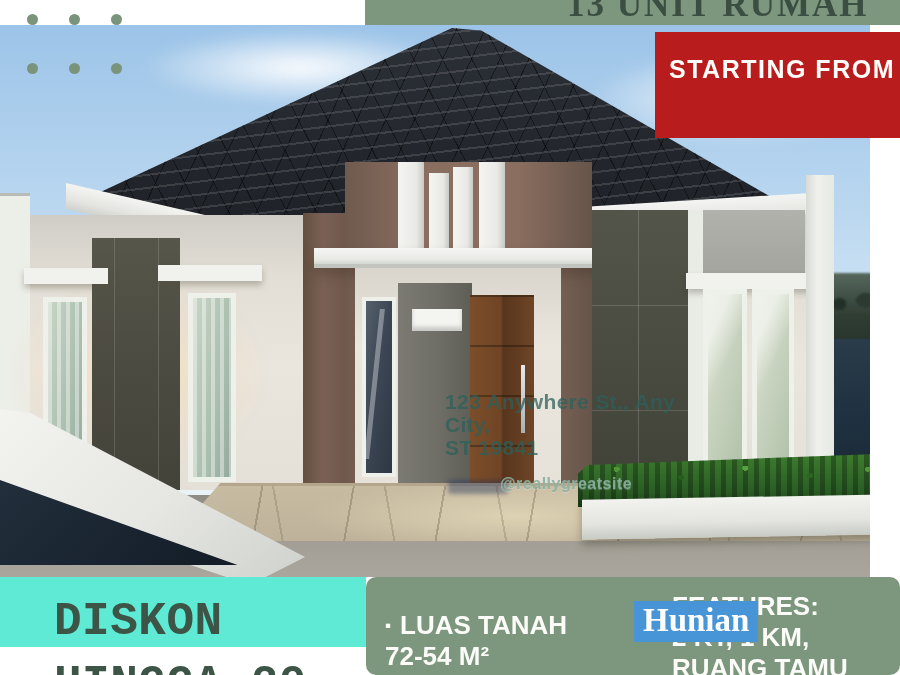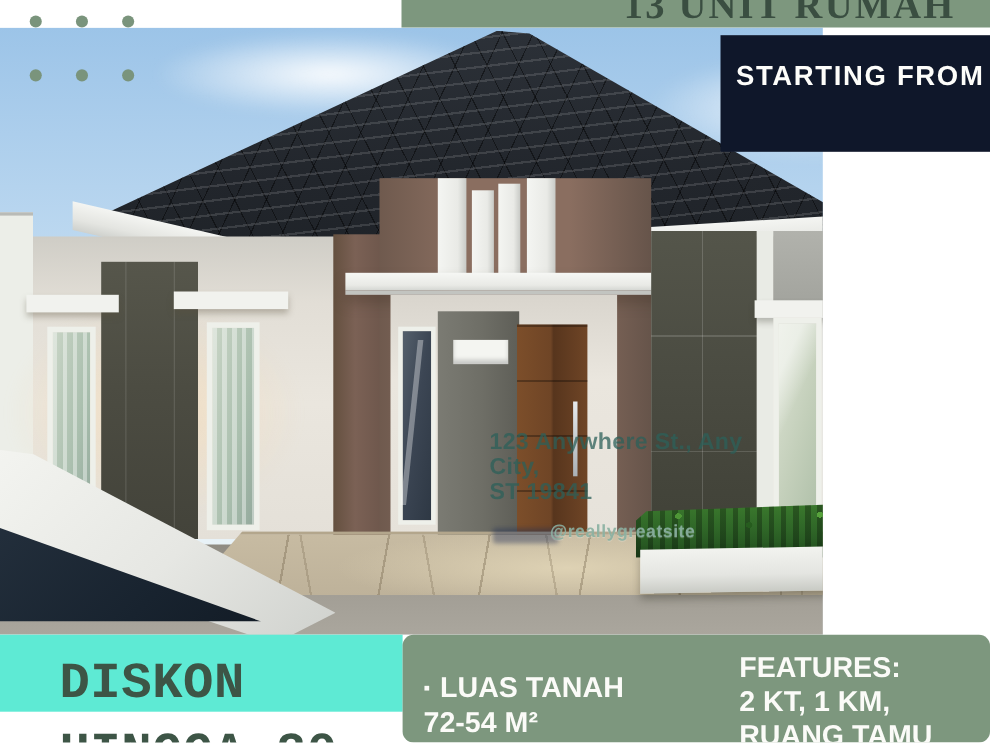--- a/index.html
+++ b/index.html
@@ -19,28 +19,28 @@
     letter-spacing:2px; color:#3a4e41;
   }
 
   
   .dots { left:27px; top:14px; width:104px; height:62px; z-index:31;
           display:flex; flex-wrap:wrap; column-gap:31px; row-gap:38px; align-content:flex-start; }
   .dot { width:11px; height:11px; border-radius:50%; background:#7a947c; }
 
   
   .price-box {
-    left:655px; top:32px; width:245px; height:106px; background:#0f172a; z-index:32;
+    left:655px; top:32px; width:245px; height:106px; background:#b91c1c; z-index:32;
     padding:21px 0 0 14px; color:#fdfdfa;
   }
   .price-line1 { font-size:25px; font-weight:800; letter-spacing:1.5px; line-height:33px; white-space:nowrap; }
   .price-line2 { font-size:26px; font-weight:800; letter-spacing:1px;  line-height:34px; white-space:nowrap; }
 
   
-  .photo { left:0; top:25px; width:748px; height:552px; overflow:hidden; z-index:1; }
+  .photo { left:0; top:25px; width:870px; height:552px; overflow:hidden; z-index:1; }
   .photo .abs { position:absolute; }
 
   .sky { left:0; top:0; width:900px; height:552px;
          background:linear-gradient(180deg,#9cc4e8 0%,#bcd8f0 35%,#d7e9f6 60%,#e8f2f7 80%); }
   .cloud1 { left:140px; top:5px;  width:320px; height:75px; background:radial-gradient(closest-side,rgba(255,255,255,.95),rgba(255,255,255,0)); filter:blur(6px); }
   .cloud2 { left:590px; top:25px; width:300px; height:95px; background:radial-gradient(closest-side,rgba(255,255,255,.9),rgba(255,255,255,0)); filter:blur(7px); }
 
   .bg-trees { left:824px; top:248px; width:76px; height:78px;
       background:radial-gradient(12px 10px at 20% 40%,#22302a 60%,transparent 61%),
                  radial-gradient(16px 12px at 55% 35%,#2c3a31 60%,transparent 61%),
@@ -286,13 +286,14 @@
     <div>72-54 M²</div>
   </div>
   <div class="features-block">
     <div>FEATURES:</div>
     <div>2 KT, 1 KM,</div>
     <div>RUANG TAMU</div>
   </div>
 </div>
 
 <div class="abs brand-mark">
+  <span class="brand-second">Hunian</span>
 </div>
 
 </body></html>

